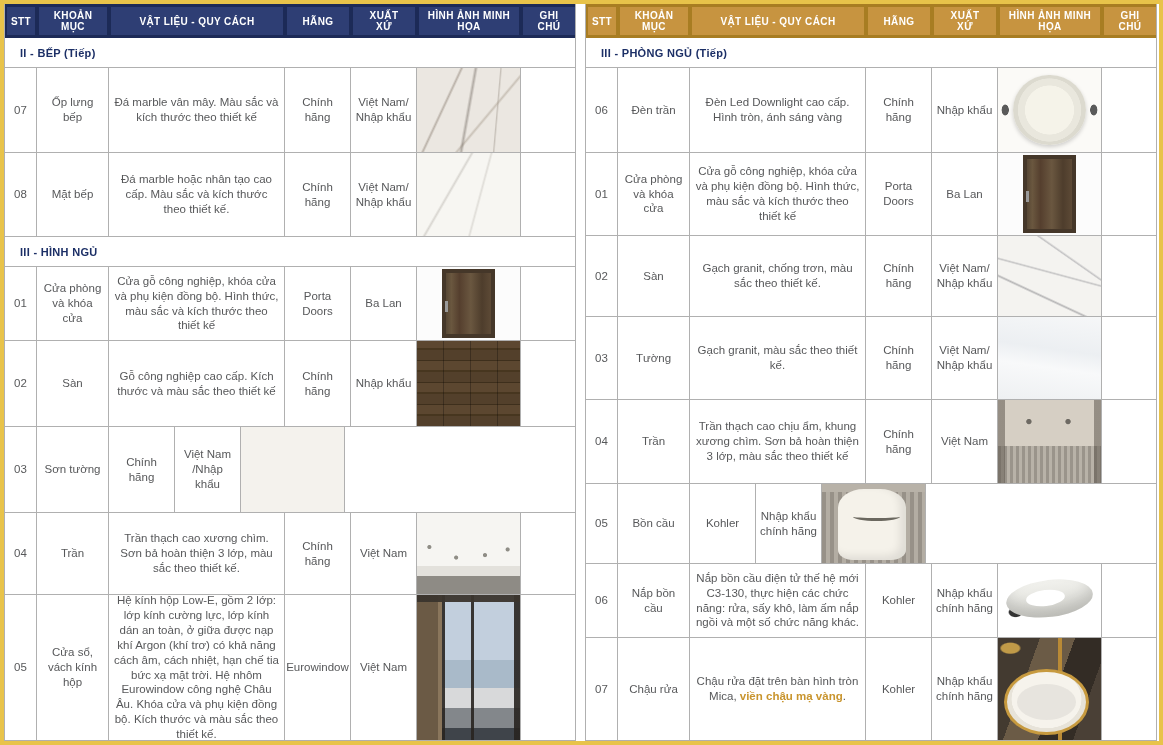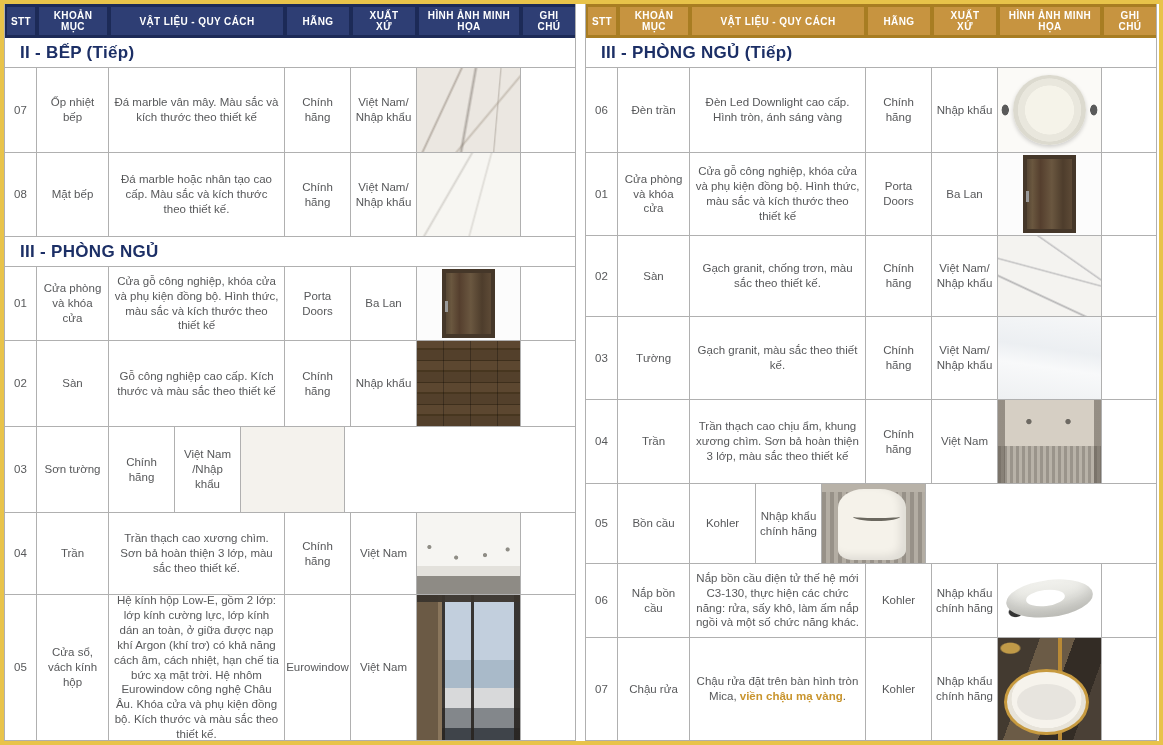--- a/index.html
+++ b/index.html
@@ -25,21 +25,21 @@
     text-transform:uppercase;line-height:1.1;padding:0 12px;
     border-style:solid;border-width:3px 2px;
   }
   .theme-navy .hcell{background:#2e3e74;border-color:#1c2a57;}
   .theme-gold .hcell{background:#c79440;border-color:#a87d22;}
   
   .trow{
     height:30px;box-sizing:border-box;flex:none;display:flex;align-items:center;
     padding-left:15px;border-bottom:1px solid #b0b0b0;background:#fff;
   }
-  .trow span{font-size:17px;font-weight:bold;color:#1c2f66;letter-spacing:.3px;}
+  .trow span{font-size:11px;font-weight:bold;color:#1c2f66;letter-spacing:.3px;}
   
   .row{display:flex;box-sizing:border-box;border-bottom:1px solid #b0b0b0;background:#fff;min-height:0;}
   .row:last-child{border-bottom:none;}
   .cell{
     box-sizing:border-box;border-right:1px solid #b0b0b0;
     display:flex;align-items:center;justify-content:center;text-align:center;
     padding:2px 4px;color:#57585a;font-size:11.5px;line-height:1.3;overflow:hidden;
   }
   .c0{width:32px;flex:none;}
   .c1{width:72px;flex:none;}
@@ -140,21 +140,21 @@
         <div class="hcell c3">HÃNG</div>
         <div class="hcell c4">XUẤT XỨ</div>
         <div class="hcell c5">HÌNH ẢNH MINH HỌA</div>
         <div class="hcell c6">GHI CHÚ</div>
       </div>
       <div class="trow">
         <span>II - BẾP (Tiếp)</span>
       </div>
       <div class="row" style="height: 85px; flex: 0 0 auto;">
         <div class="cell c0">07</div>
-        <div class="cell c1">Ốp nhiệt bếp</div>
+        <div class="cell c1">Ốp lưng bếp</div>
         <div class="cell c2">
           <div class="spec-wrap"><span>Đá marble vân mây. Màu sắc và kích thước theo thiết kế</span></div>
         </div>
         <div class="cell c3">Chính hãng</div>
         <div class="cell c4">Việt Nam/ Nhập khẩu</div>
         <div class="cell c5">
           <div class="ill ill-marble-veined"></div>
         </div>
         <div class="cell c6"></div>
       </div>
@@ -165,21 +165,21 @@
           <div class="spec-wrap"><span>Đá marble hoặc nhân tạo cao cấp. Màu sắc và kích thước theo thiết kế.</span></div>
         </div>
         <div class="cell c3">Chính hãng</div>
         <div class="cell c4">Việt Nam/ Nhập khẩu</div>
         <div class="cell c5">
           <div class="ill ill-marble-white"></div>
         </div>
         <div class="cell c6"></div>
       </div>
       <div class="trow">
-        <span>III - PHÒNG NGỦ</span>
+        <span>III - HÌNH NGỦ</span>
       </div>
       <div class="row" style="height: 74px; flex: 0 0 auto;">
         <div class="cell c0">01</div>
         <div class="cell c1">Cửa phòng và khóa cửa</div>
         <div class="cell c2">
           <div class="spec-wrap"><span>Cửa gỗ công nghiệp, khóa cửa và phụ kiện đồng bộ. Hình thức, màu sắc và kích thước theo thiết kế</span></div>
         </div>
         <div class="cell c3">Porta Doors</div>
         <div class="cell c4">Ba Lan</div>
         <div class="cell c5">

